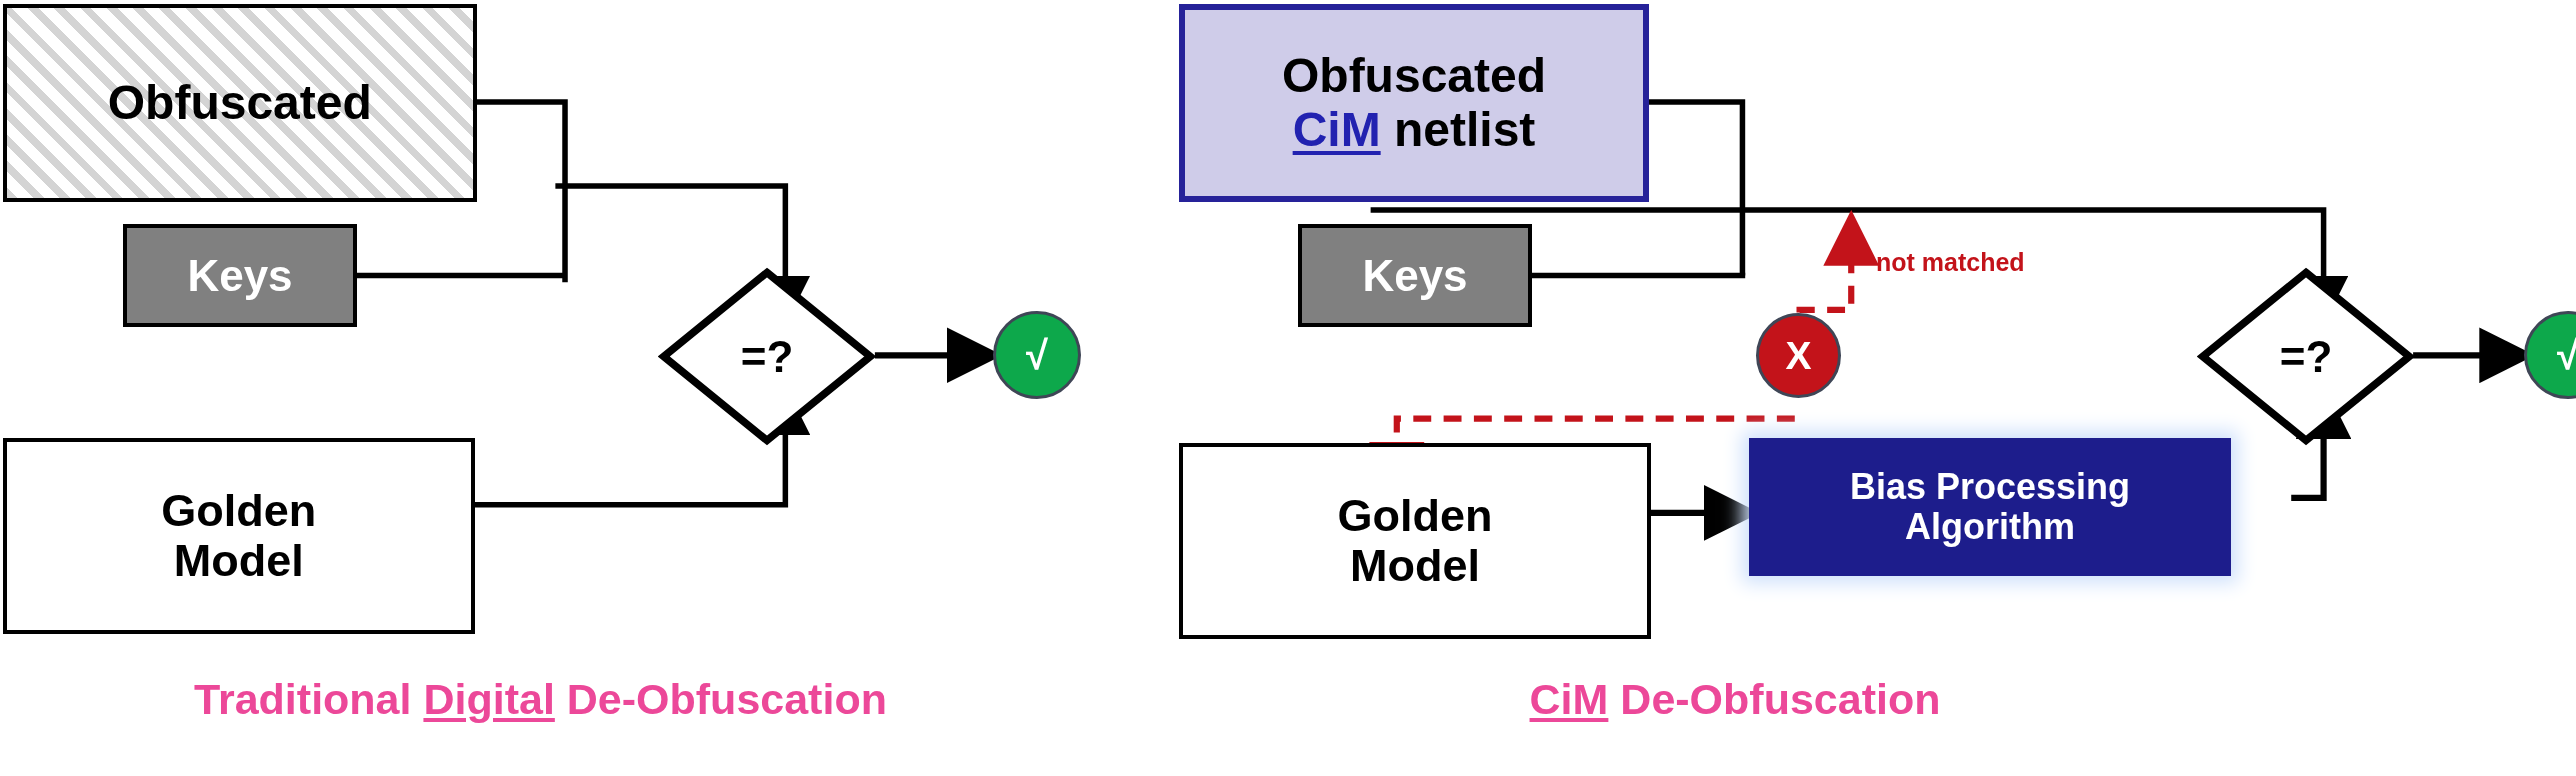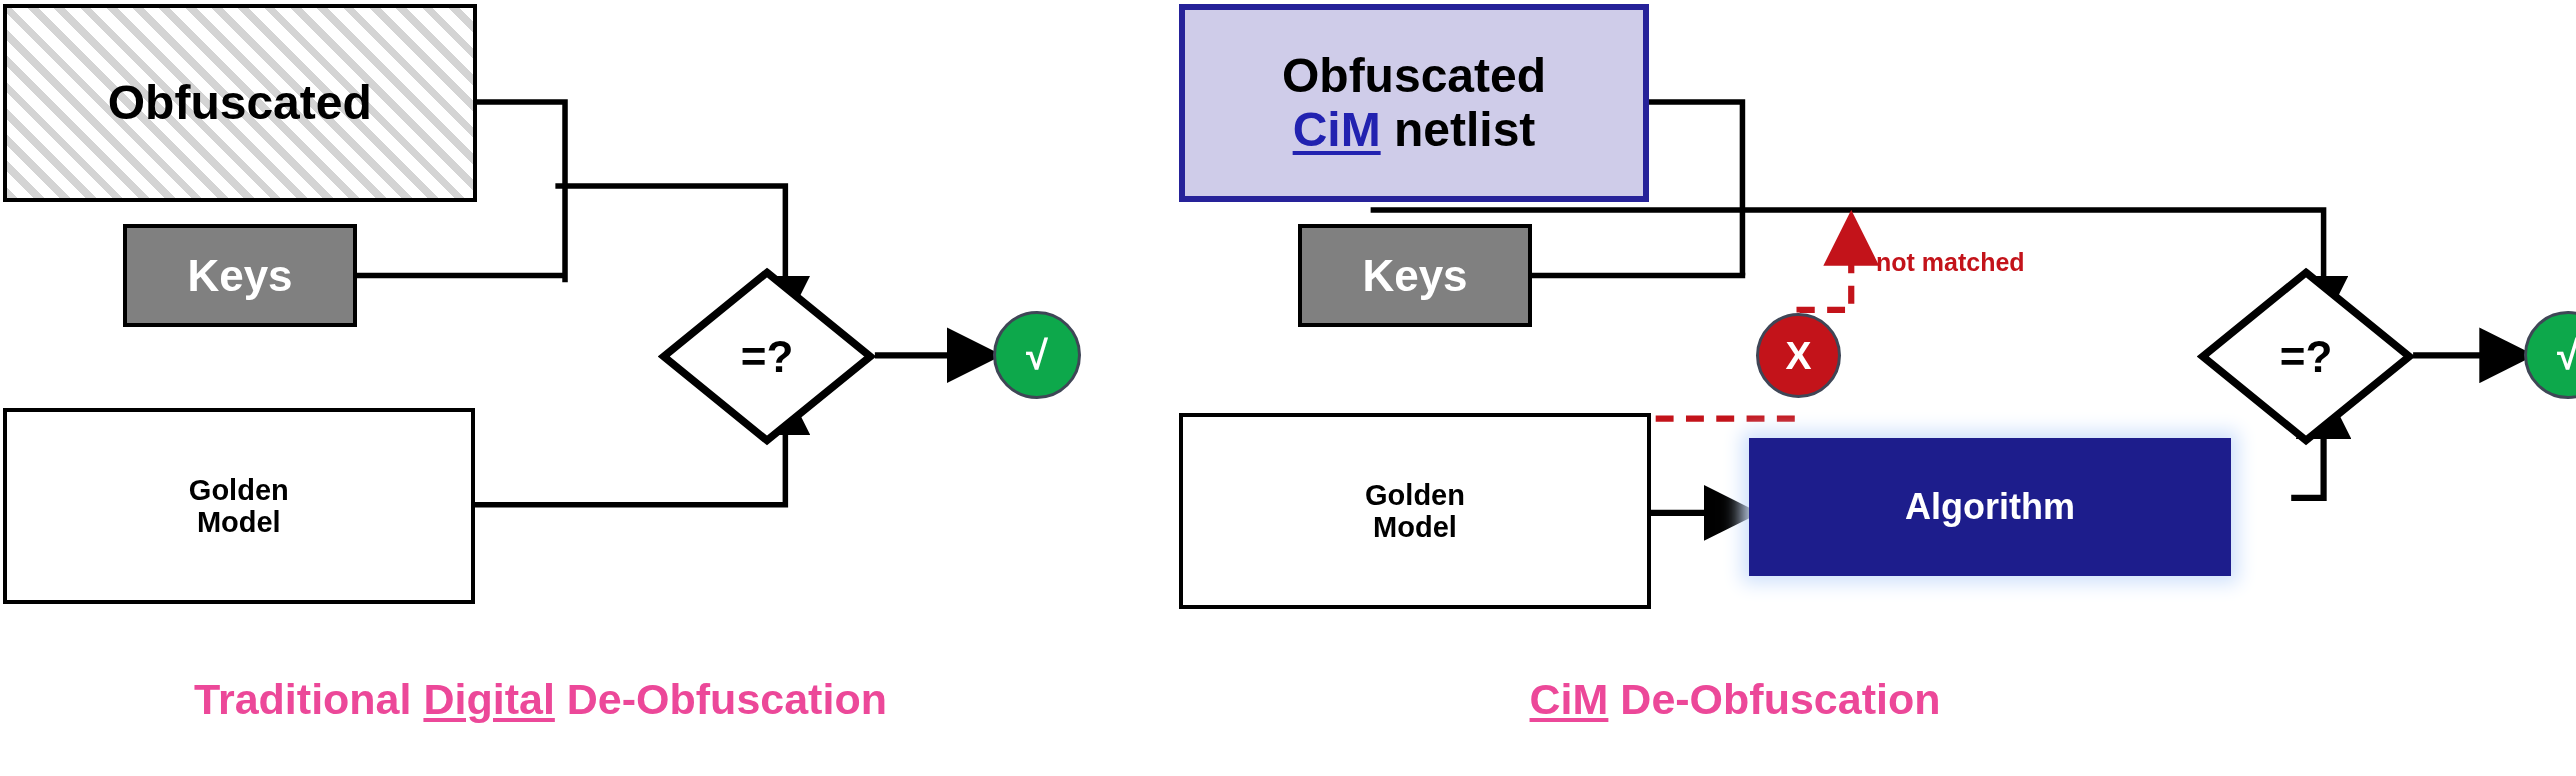--- a/index.html
+++ b/index.html
@@ -76,21 +76,22 @@
     font-weight: bold;
     font-size: 44px;
   }
 
   
   .golden-box {
     border: 4.8px solid #000000;
     background: #ffffff;
     color: #000000;
     font-weight: bold;
-    font-size: 29px;
+    font-size: 45px;
+    margin-top: 30px;
   }
 
   
   .bias-box {
     background: #1d1d8c;
     color: #ffffff;
     font-weight: bold;
     font-size: 36px;
     box-shadow: 0 0 18px 6.9px #cfe1fb;
     border: 0;
@@ -265,20 +266,21 @@
   <div class="node keys-box" style="left:1298px; top:224px; width:234px; height:103px;">
     <span>Keys</span>
   </div>
 
   <div class="node golden-box" style="left:1179px; top:413px; width:472px; height:196px;">
     <div>Golden</div>
     <div>Model</div>
   </div>
 
   <div class="node bias-box" style="left:1749px; top:438px; width:482px; height:138px;">
+    <div>Bias Processing</div>
     <div>Algorithm</div>
   </div>
 
   <div class="status-circle fail-circle" style="left:1756px; top:313px; width:85px; height:85px;">
     <span>X</span>
   </div>
 
   <div class="notmatched" style="left:1876px; top:248px;">
     <span>not matched</span>
   </div>

